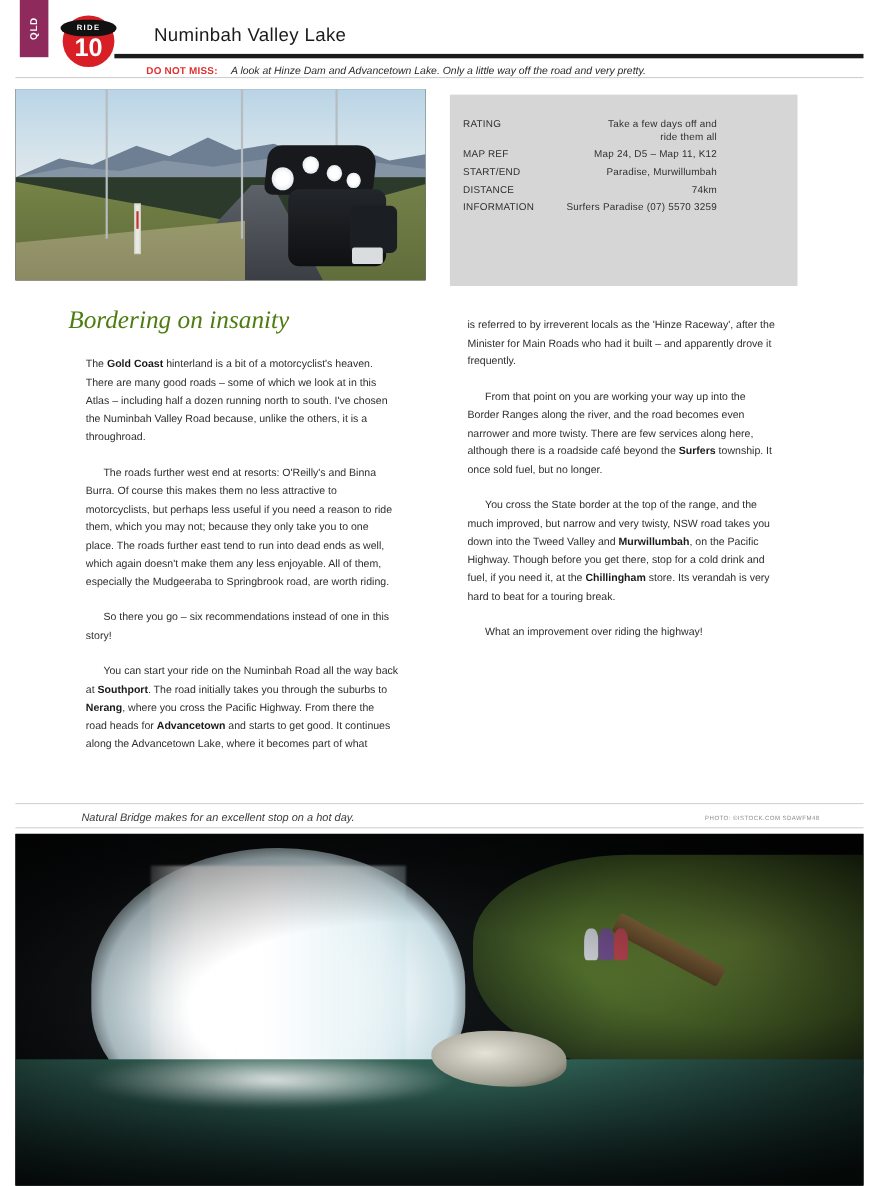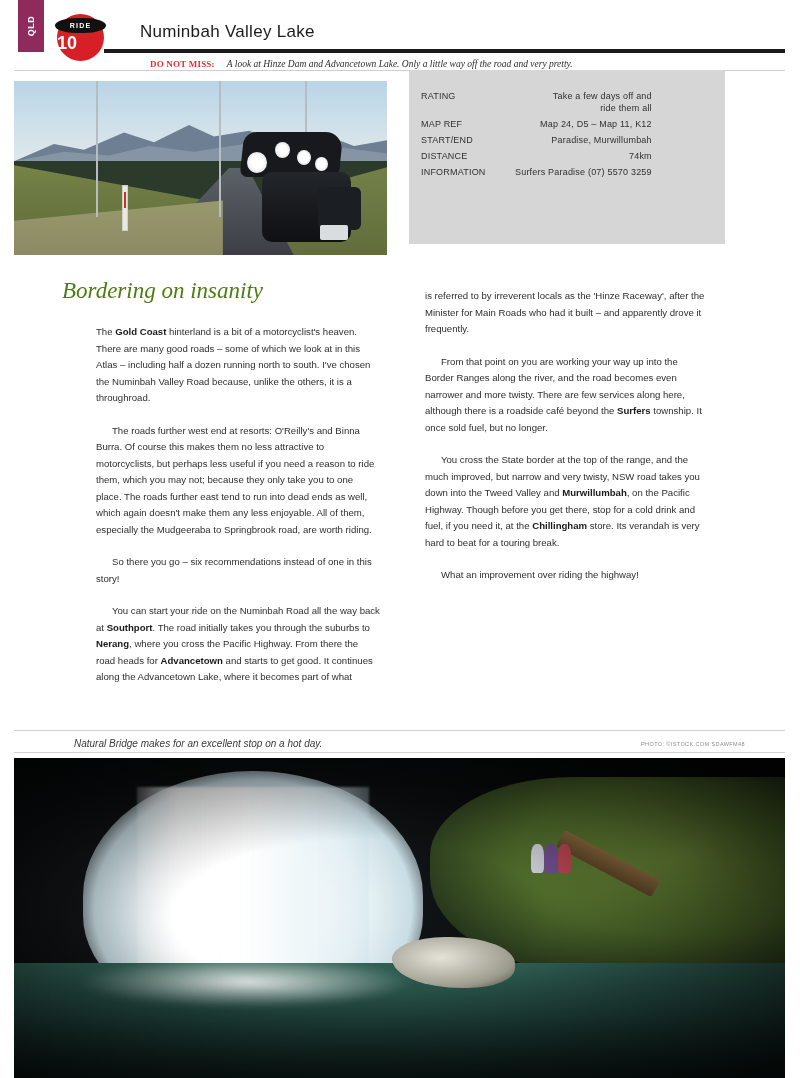--- a/index.html
+++ b/index.html
@@ -32,38 +32,38 @@
   .ride-badge .ribbon {
     position: absolute; left: -2px; top: 4px; width: 51px; height: 15px;
     background: #111111; border-radius: 50% / 60%;
     display: flex; align-items: center; justify-content: center;
   }
   .ride-badge .ribbon span {
     color: #ffffff; font-size: 7px; font-weight: bold; letter-spacing: 1.2px;
   }
   .ride-badge .num {
     position: absolute; left: 0; top: 16px; width: 47px;
-    text-align: left; color: #ffffff;
-    font-size: 18px; font-weight: bold; line-height: 26px;
+    text-align: center; color: #ffffff;
+    font-size: 23px; font-weight: bold; line-height: 26px;
   }
   .ride-title {
     position: absolute; left: 140px; top: 22px;
     font-size: 17px; color: #1b1b1b; letter-spacing: .3px;
   }
   .rule-thick {
     position: absolute; left: 104px; top: 49px; width: 681px; height: 4px;
     background: #1b1b1b;
   }
   .rule-thin {
     position: absolute; left: 14px; top: 70px; width: 771px; height: 1px;
     background: #cfcfcf;
   }
   .dnm {
-    position: absolute; left: 150px; top: 59px;
-    font-size: 9.5px; font-style: italic; white-space: nowrap; font-family: Liberation Serif, serif;
+    position: absolute; left: 133px; top: 59px;
+    font-size: 9.5px; font-style: italic; white-space: nowrap;
   }
   .dnm .lbl { color: #e0312f; font-style: normal; font-weight: bold;
               letter-spacing: .2px; font-size: 9px; }
   .dnm .txt { color: #2b2b2b; margin-left: 12px; }
 
   
   .hero {
     position: absolute; left: 14px; top: 81px; width: 373px; height: 174px;
     overflow: hidden; background: #2b3a2a;
   }
@@ -126,21 +126,21 @@
     position: absolute; right: 0; top: 50%; width: 34%; height: 34%;
     background: #1b1e23; border-radius: 6px;
   }
   .hero .bike .plate {
     position: absolute; right: 10%; bottom: 8%; width: 22%; height: 12%;
     background: #d9dde0; border-radius: 2px;
   }
 
   
   .infobox {
-    position: absolute; left: 409px; top: 70px; width: 316px; height: 174px;
+    position: absolute; left: 409px; top: 86px; width: 316px; height: 174px;
     background: #d6d6d6;
   }
   .infotable { margin: 20px 0 0 12px; border-collapse: collapse; }
   .infotable td {
     font-size: 9px; color: #303030; vertical-align: top;
     padding: 0 0 4px 0; line-height: 12px; letter-spacing: .2px;
   }
   .infotable td.k { width: 94px; }
   .infotable td.v { white-space: pre-line; text-align: right; }
 
@@ -151,21 +151,21 @@
     font-style: italic; font-size: 23px; color: #4d7c0f;
   }
   .col {
     position: absolute; width: 316px;
     font-size: 9.6px; line-height: 16.5px; color: #2e2e2e;
     text-align: left;
   }
   .col p { margin: 16px; }
   .col p.ind { text-indent: 16px; }
   .col b { font-weight: bold; color: #1a1a1a; }
-  .col-left  { left: 80px;  top: 308px; }
+  .col-left  { left: 62px;  top: 308px; }
   .col-right { left: 409px; top: 272px; }
 
   
   .rule-bottom {
     position: absolute; left: 14px; top: 730px; width: 771px; height: 1px;
     background: #d2d2d2;
   }
   .bottom-caption {
     position: absolute; left: 62px; top: 738px;
     font-size: 10px; font-style: italic; color: #3a3a3a; margin-left: 12px;

